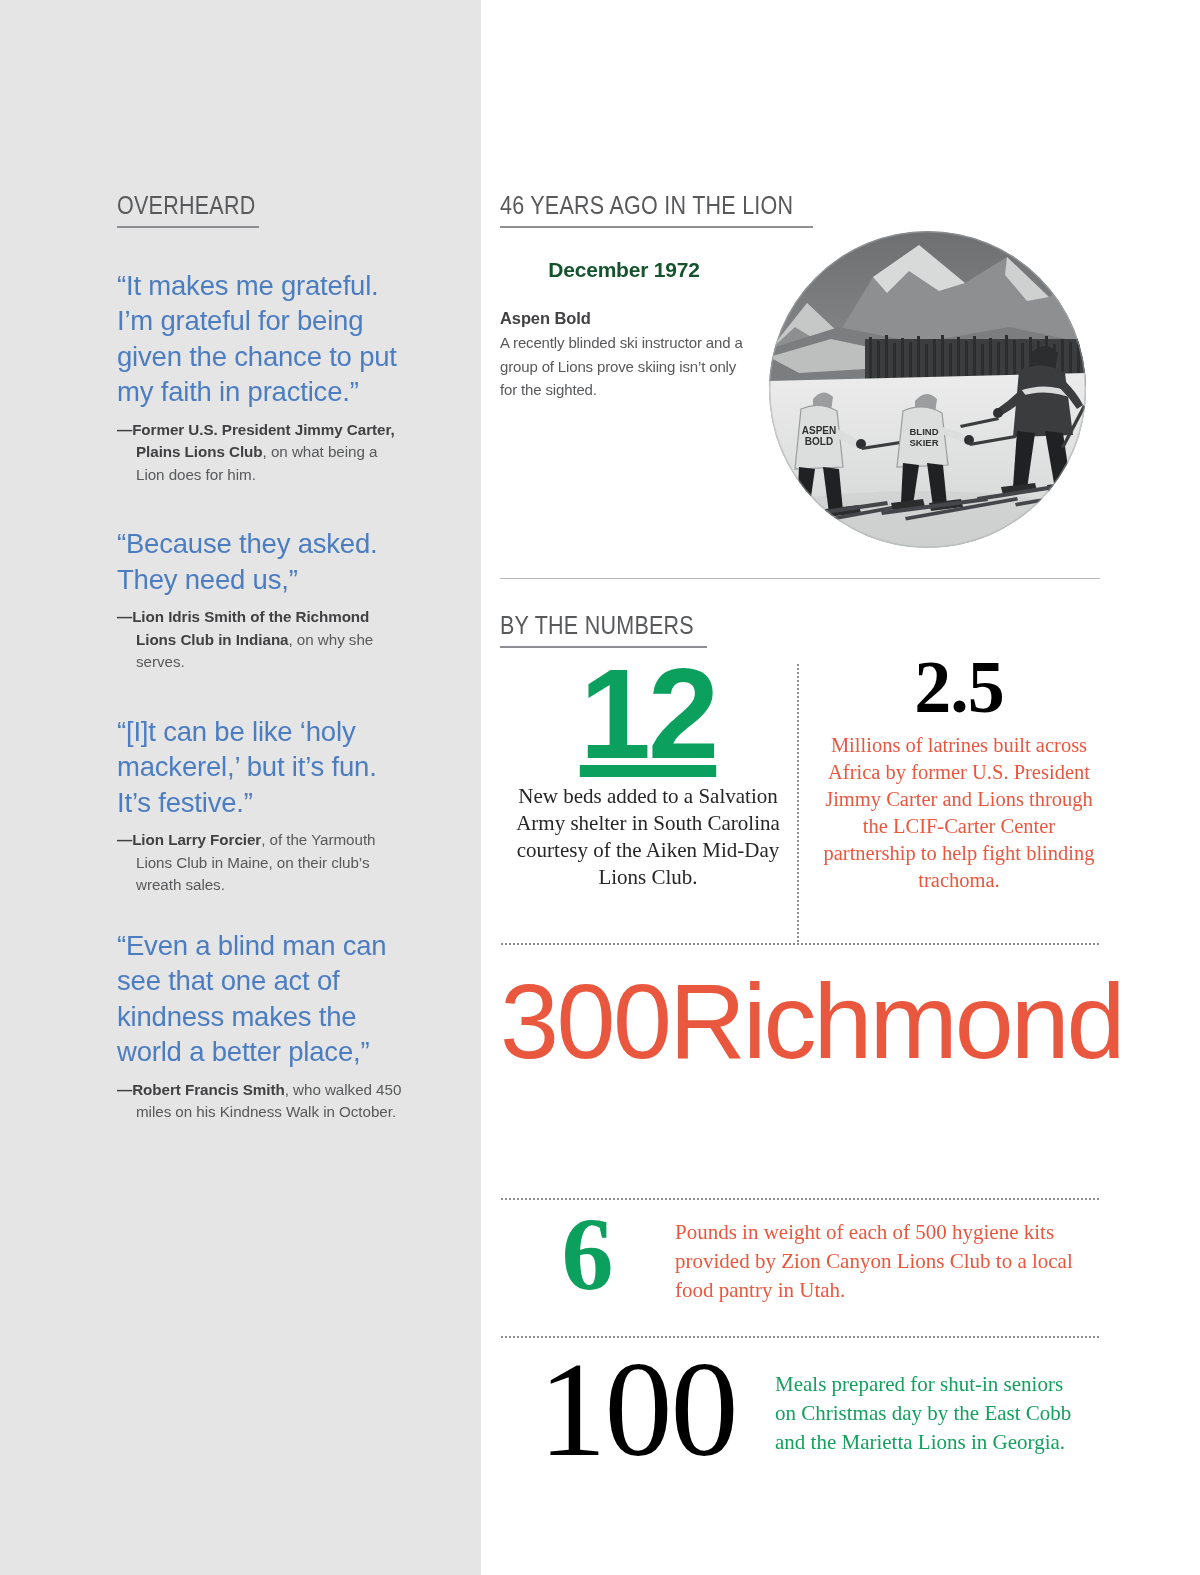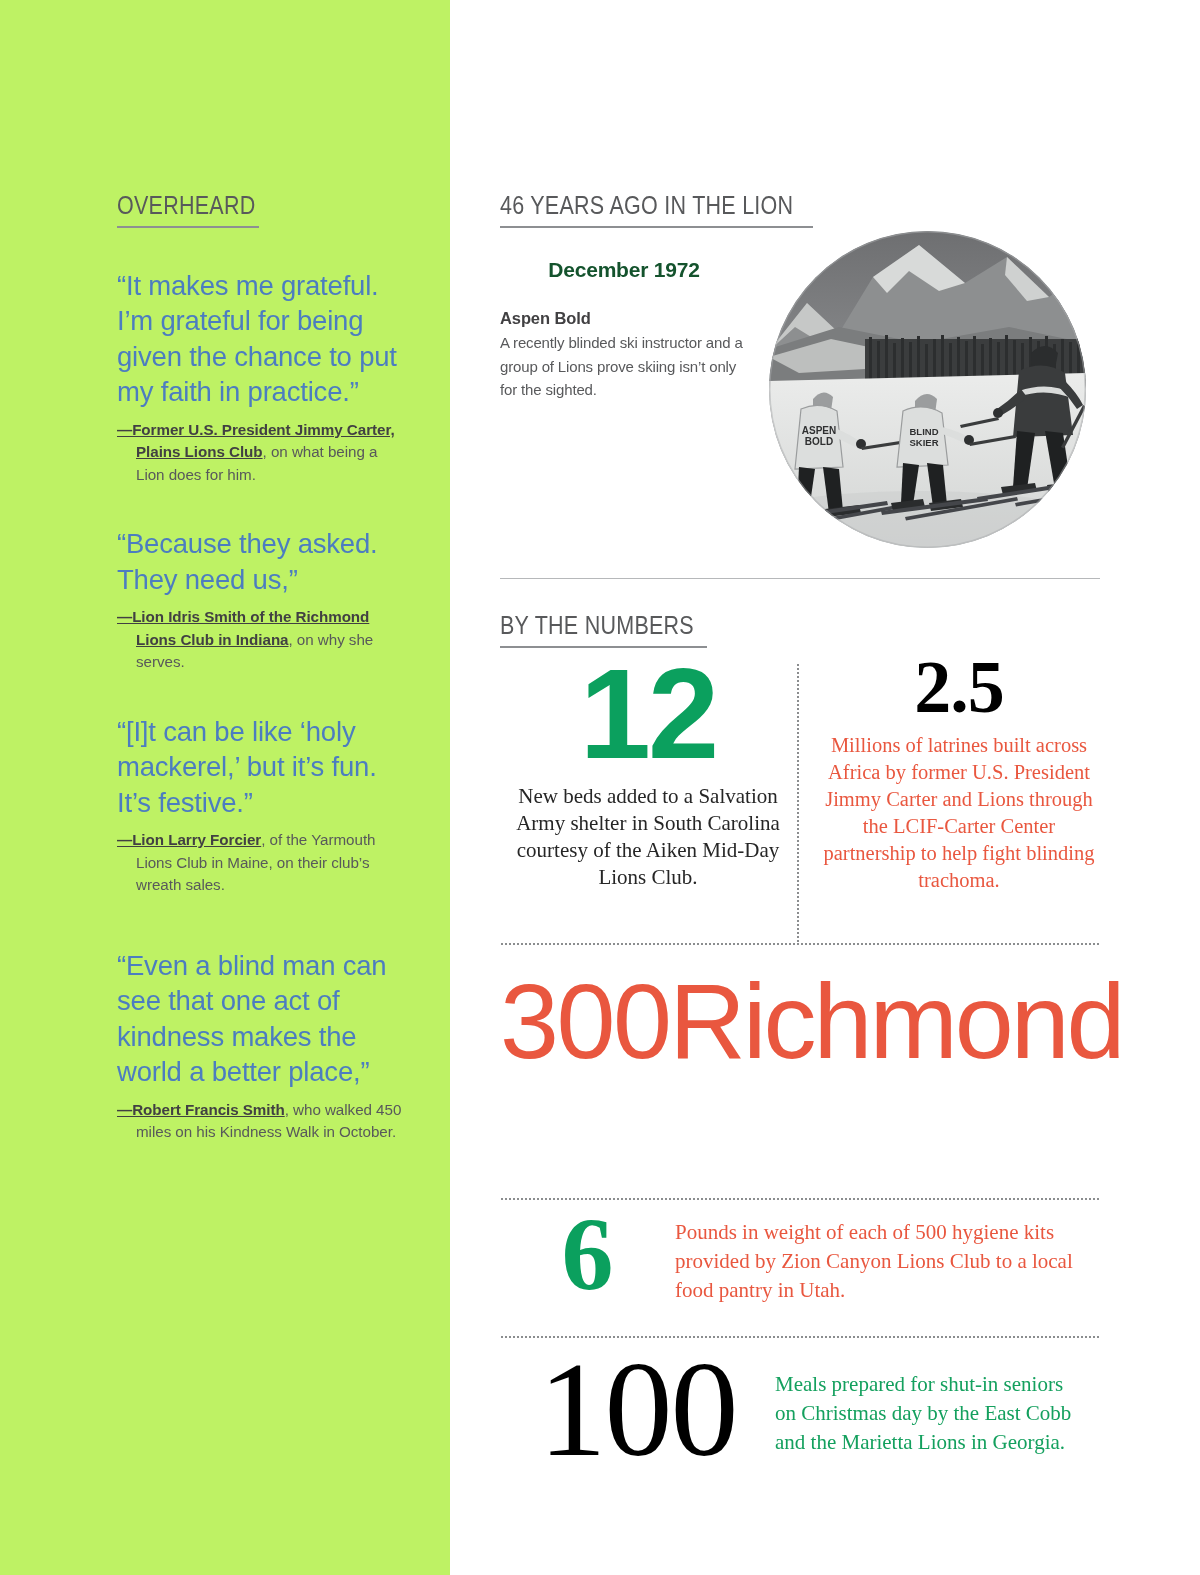--- a/index.html
+++ b/index.html
@@ -24,21 +24,22 @@
     background: #ffffff;
   }
 
   
   .sidebar {
     position: absolute;
     left: 0;
     top: 0;
     width: 450px;
     height: 1575px;
-    background: #bef264;
+    background: #e5e5e5;
+    padding-left: 31px;
   }
   .sidebar-inner {
     position: absolute;
     left: 117px;
     top: 192px;
     width: 290px;
   }
 
   
   .sec-head {
@@ -73,21 +74,21 @@
   }
   .quote-attr {
     margin-top: 9px;
     margin-left: 19px;
     text-indent: -19px;
     font-size: 15.2px;
     line-height: 22.5px;
     color: #58595b;
     letter-spacing: -0.05px;
   }
-  .quote-attr b { color: #414042; font-weight: 700; text-decoration: underline; }
+  .quote-attr b { color: #414042; font-weight: 700; }
 
   
   .maincol {
     position: absolute;
     left: 500px;
     top: 0;
     width: 600px;
     height: 1575px;
   }
 
@@ -173,20 +174,21 @@
     width: 280px;
     text-align: center;
   }
   .stat12 .big {
     font-family: "Liberation Sans", sans-serif;
     font-size: 128px;
     line-height: 118px;
     font-weight: 700;
     color: #0ba05e;
     letter-spacing: -3px;
+    text-decoration: underline;
   }
   .stat12 .cap {
     margin-top: 10px;
     font-family: "Liberation Serif", serif;
     font-size: 21px;
     line-height: 27px;
     color: #262626;
   }
 
   
@@ -318,21 +320,21 @@
       <div class="quote-block">
         <div class="quote-text">“Because they asked. They need us,”</div>
         <div class="quote-attr"><b>—Lion Idris Smith of the Richmond Lions Club in Indiana</b><span>, on why she serves.</span></div>
       </div>
 
       <div class="quote-block">
         <div class="quote-text">“[I]t can be like ‘holy mackerel,’ but it’s fun. It’s festive.”</div>
         <div class="quote-attr"><b>—Lion Larry Forcier</b><span>, of the Yarmouth Lions Club in Maine, on their club’s wreath sales.</span></div>
       </div>
 
-      <div class="quote-block" style="margin-top:51px">
+      <div class="quote-block" style="margin-top:31px">
         <div class="quote-text">“Even a blind man can see that one act of kindness makes the world a better place,”</div>
         <div class="quote-attr"><b>—Robert Francis Smith</b><span>, who walked 450 miles on his Kindness Walk in October.</span></div>
       </div>
 
     </div>
   </div>
 
   <div class="maincol">
 
     <div class="sec-head-wrap yearsago yearsago-head">

